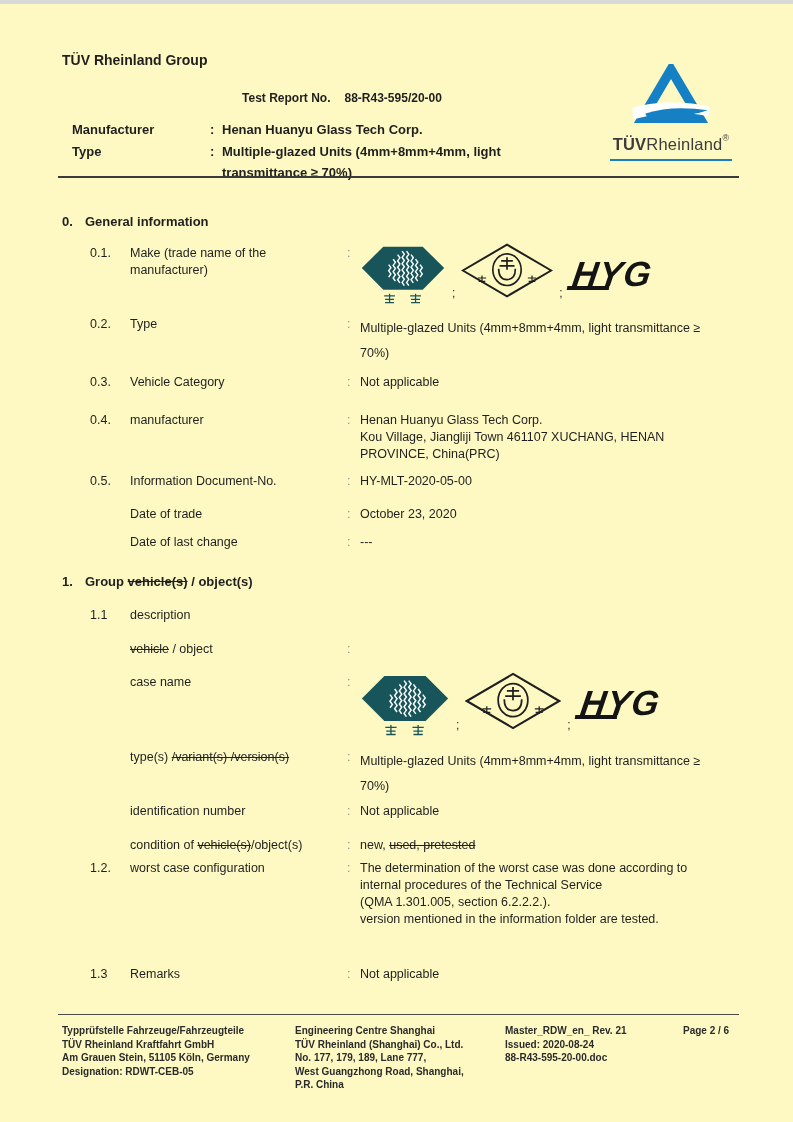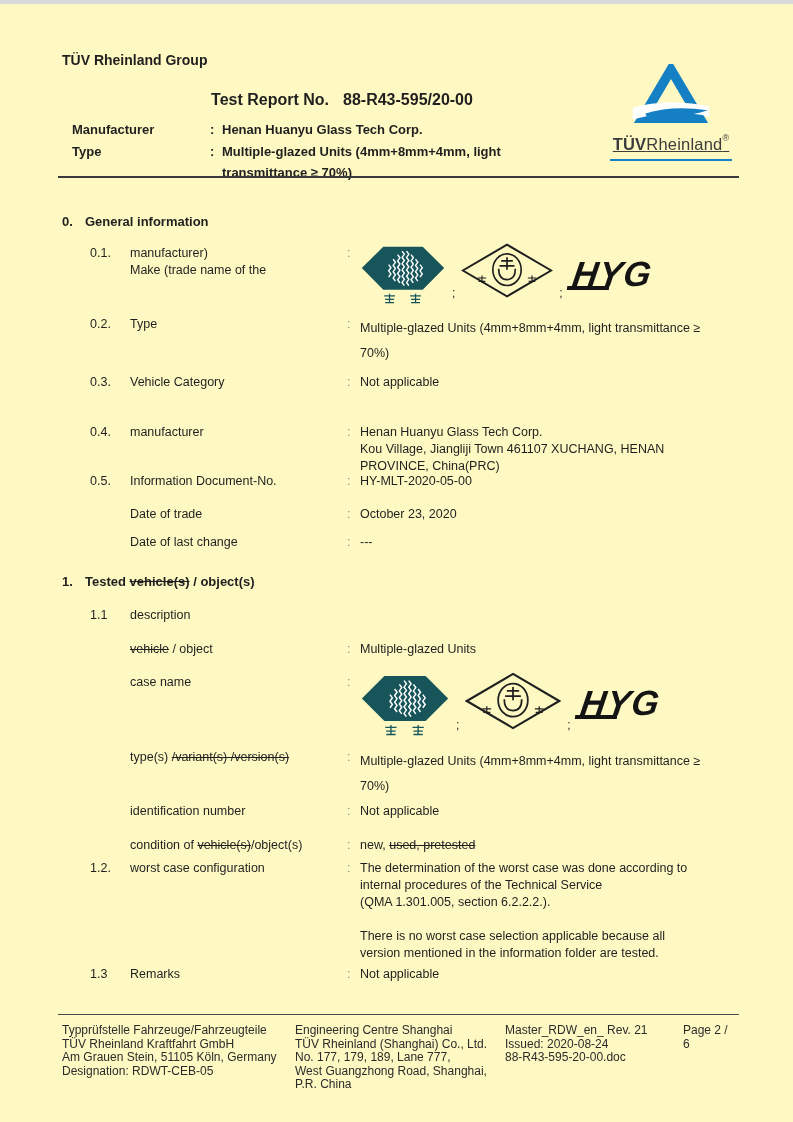--- a/index.html
+++ b/index.html
@@ -6,31 +6,31 @@
   .page {
     position:relative; width:793px; height:1122px; margin:4px auto;
     background:#fef9c3; overflow:hidden;
     font-family:"Liberation Sans","DejaVu Sans",sans-serif;
     color:#1f1f1f;
   }
   .abs { position:absolute; }
 
   
   .group-title { font-size:14px; font-weight:bold; }
-  .report-line { text-align:center; font-size:16px; font-weight:bold; }
+  .report-line { text-align:center; font-size:12px; font-weight:bold; }
   .report-line .rep-no { margin-left:14px; }
 
   .hdr-row { display:grid; grid-template-columns:138px 12px 1fr; font-size:13px; font-weight:bold; line-height:21px; }
   .rule { border-top:2.5px solid #3a3a3a; }
   .footer-rule { border-top:1.5px solid #4a4a4a; }
 
   
   .tuv { width:122px; text-align:center; }
   .tuv svg { display:block; margin:0 auto; }
-  .tuv-name { font-size:16.5px; color:#3c3c3c; letter-spacing:0.2px; white-space:nowrap; margin-top:2px;text-decoration:underline; }
+  .tuv-name { font-size:16.5px; color:#3c3c3c; letter-spacing:0.2px; white-space:nowrap; margin-top:2px; }
   .tuv-name .tuv-bold { font-weight:bold; }
   .tuv-name sup { font-size:9px; vertical-align:9px; }
   .tuv-underline { height:2px; background:#1580c4; margin-top:5px; }
 
   
   .grid-row { display:grid; grid-template-columns:68px 217px 13px 1fr; font-size:12.5px; line-height:17px; left:62px; right:56px; }
   .cell-num { padding-left:28px; }
   .cell-colon { color:#8e8e8e; }
   .wide-lines { line-height:25px; }
   .strike { text-decoration:line-through; }
@@ -40,21 +40,21 @@
   .sec-head { display:flex; font-size:13px; font-weight:bold; left:62px; }
   .sec-num { width:23px; }
 
   
   .tm-strip { display:flex; align-items:flex-start; gap:5px; margin-top:-2px; }
   .tm-sep { align-self:flex-end; font-size:12px; margin:0 1px 2px 1px; color:#1f1f1f; }
   .hyg { position:relative; margin-top:12px; margin-left:4px; font-size:35px; font-weight:bold; font-style:italic; letter-spacing:1px; color:#141414; transform:skewX(-8deg); line-height:38px; }
   .hyg-bar { position:absolute; left:-4px; bottom:3px; width:42px; height:4px; background:#141414; }
 
   
-  .footer { display:grid; grid-template-columns:233px 210px 178px 1fr; font-size:12px; line-height:13.5px; color:#2b2b2b; }
+  .footer { display:grid; grid-template-columns:233px 210px 178px 1fr; font-size:10px; line-height:13.5px; color:#2b2b2b;font-weight:bold; }
 </style>
 </head>
 <body>
 
 <div class="page">
 
   <div class="abs group-title" style="top:48px;left:62px">TÜV Rheinland Group</div>
 
   <div class="abs tuv" style="top:60px;left:610px">
     <svg viewBox="0 0 100 84" width="80" height="67">
@@ -88,22 +88,22 @@
   <div class="abs rule" style="top:172px;left:58px;right:54px"></div>
 
   <div class="abs sec-head" style="top:210px">
     <span class="sec-num">0.</span>
     <span>General information</span>
   </div>
 
   <div class="abs grid-row" style="top:241px">
     <div class="cell-num">0.1.</div>
     <div>
+      <div>Make (trade name of the</div>
       <div>manufacturer)</div>
-      <div>Make (trade name of the</div>
     </div>
     <div class="cell-colon">:</div>
     <div>
       <div class="tm-strip">
         <svg viewBox="0 0 96 68" width="86" height="61">
           <polygon points="26,4 70,4 94,28 70,52 26,52 2,28" fill="#17555a"></polygon>
           <g stroke="#ffffff" stroke-width="1.6" fill="none">
             <path d="M32 24 l2.5 3.5 -2.5 3.5 2.5 3.5 -2.5 3.5"></path>
             <path d="M37 18 l2.5 3.5 -2.5 3.5 2.5 3.5 -2.5 3.5 2.5 3.5 -2.5 3.5 2.5 3.5"></path>
             <path d="M42 13 l2.5 3.5 -2.5 3.5 2.5 3.5 -2.5 3.5 2.5 3.5 -2.5 3.5 2.5 3.5 -2.5 3.5 2.5 3.5"></path>
@@ -145,21 +145,21 @@
     </div>
   </div>
 
   <div class="abs grid-row" style="top:370px">
     <div class="cell-num">0.3.</div>
     <div>Vehicle Category</div>
     <div class="cell-colon">:</div>
     <div>Not applicable</div>
   </div>
 
-  <div class="abs grid-row" style="top:420px">
+  <div class="abs grid-row" style="top:408px">
     <div class="cell-num">0.4.</div>
     <div>
       <div>manufacturer</div>
     </div>
     <div class="cell-colon">:</div>
     <div>
       <div>Henan Huanyu Glass Tech Corp.</div>
       <div>Kou Village, Jiangliji Town 461107 XUCHANG, HENAN</div>
       <div>PROVINCE, China(PRC)</div>
     </div>
@@ -181,35 +181,34 @@
 
   <div class="abs grid-row" style="top:530px">
     <div class="cell-num"></div>
     <div>Date of last change</div>
     <div class="cell-colon">:</div>
     <div>---</div>
   </div>
 
   <div class="abs sec-head" style="top:570px">
     <span class="sec-num">1.</span>
-    <span><span>Tested </span><span class="strike">vehicle(s)</span><span> / object(s)</span></span>
+    <span><span>Group </span><span class="strike">vehicle(s)</span><span> / object(s)</span></span>
   </div>
 
   <div class="abs grid-row" style="top:603px">
     <div class="cell-num">1.1</div>
     <div>description</div>
     <div></div>
     <div></div>
   </div>
 
   <div class="abs grid-row" style="top:637px">
     <div class="cell-num"></div>
     <div><span class="strike">vehicle</span><span> / object</span></div>
     <div class="cell-colon">:</div>
-    <div>Multiple-glazed Units</div>
   </div>
 
   <div class="abs grid-row" style="top:670px">
     <div class="cell-num"></div>
     <div>case name</div>
     <div class="cell-colon">:</div>
     <div>
       <div class="tm-strip">
         <svg viewBox="0 0 96 68" width="90" height="64">
           <polygon points="26,4 70,4 94,28 70,52 26,52 2,28" fill="#17555a"></polygon>
@@ -270,21 +269,20 @@
   </div>
 
   <div class="abs grid-row" style="top:856px">
     <div class="cell-num">1.2.</div>
     <div>worst case configuration</div>
     <div class="cell-colon">:</div>
     <div>
       <div>The determination of the worst case was done according to</div>
       <div>internal procedures of the Technical Service</div>
       <div>(QMA 1.301.005, section 6.2.2.2.).</div>
-      <div class="para2">There is no worst case selection applicable because all</div>
       <div>version mentioned in the information folder are tested.</div>
     </div>
   </div>
 
   <div class="abs grid-row" style="top:962px">
     <div class="cell-num">1.3</div>
     <div>Remarks</div>
     <div class="cell-colon">:</div>
     <div>Not applicable</div>
   </div>

